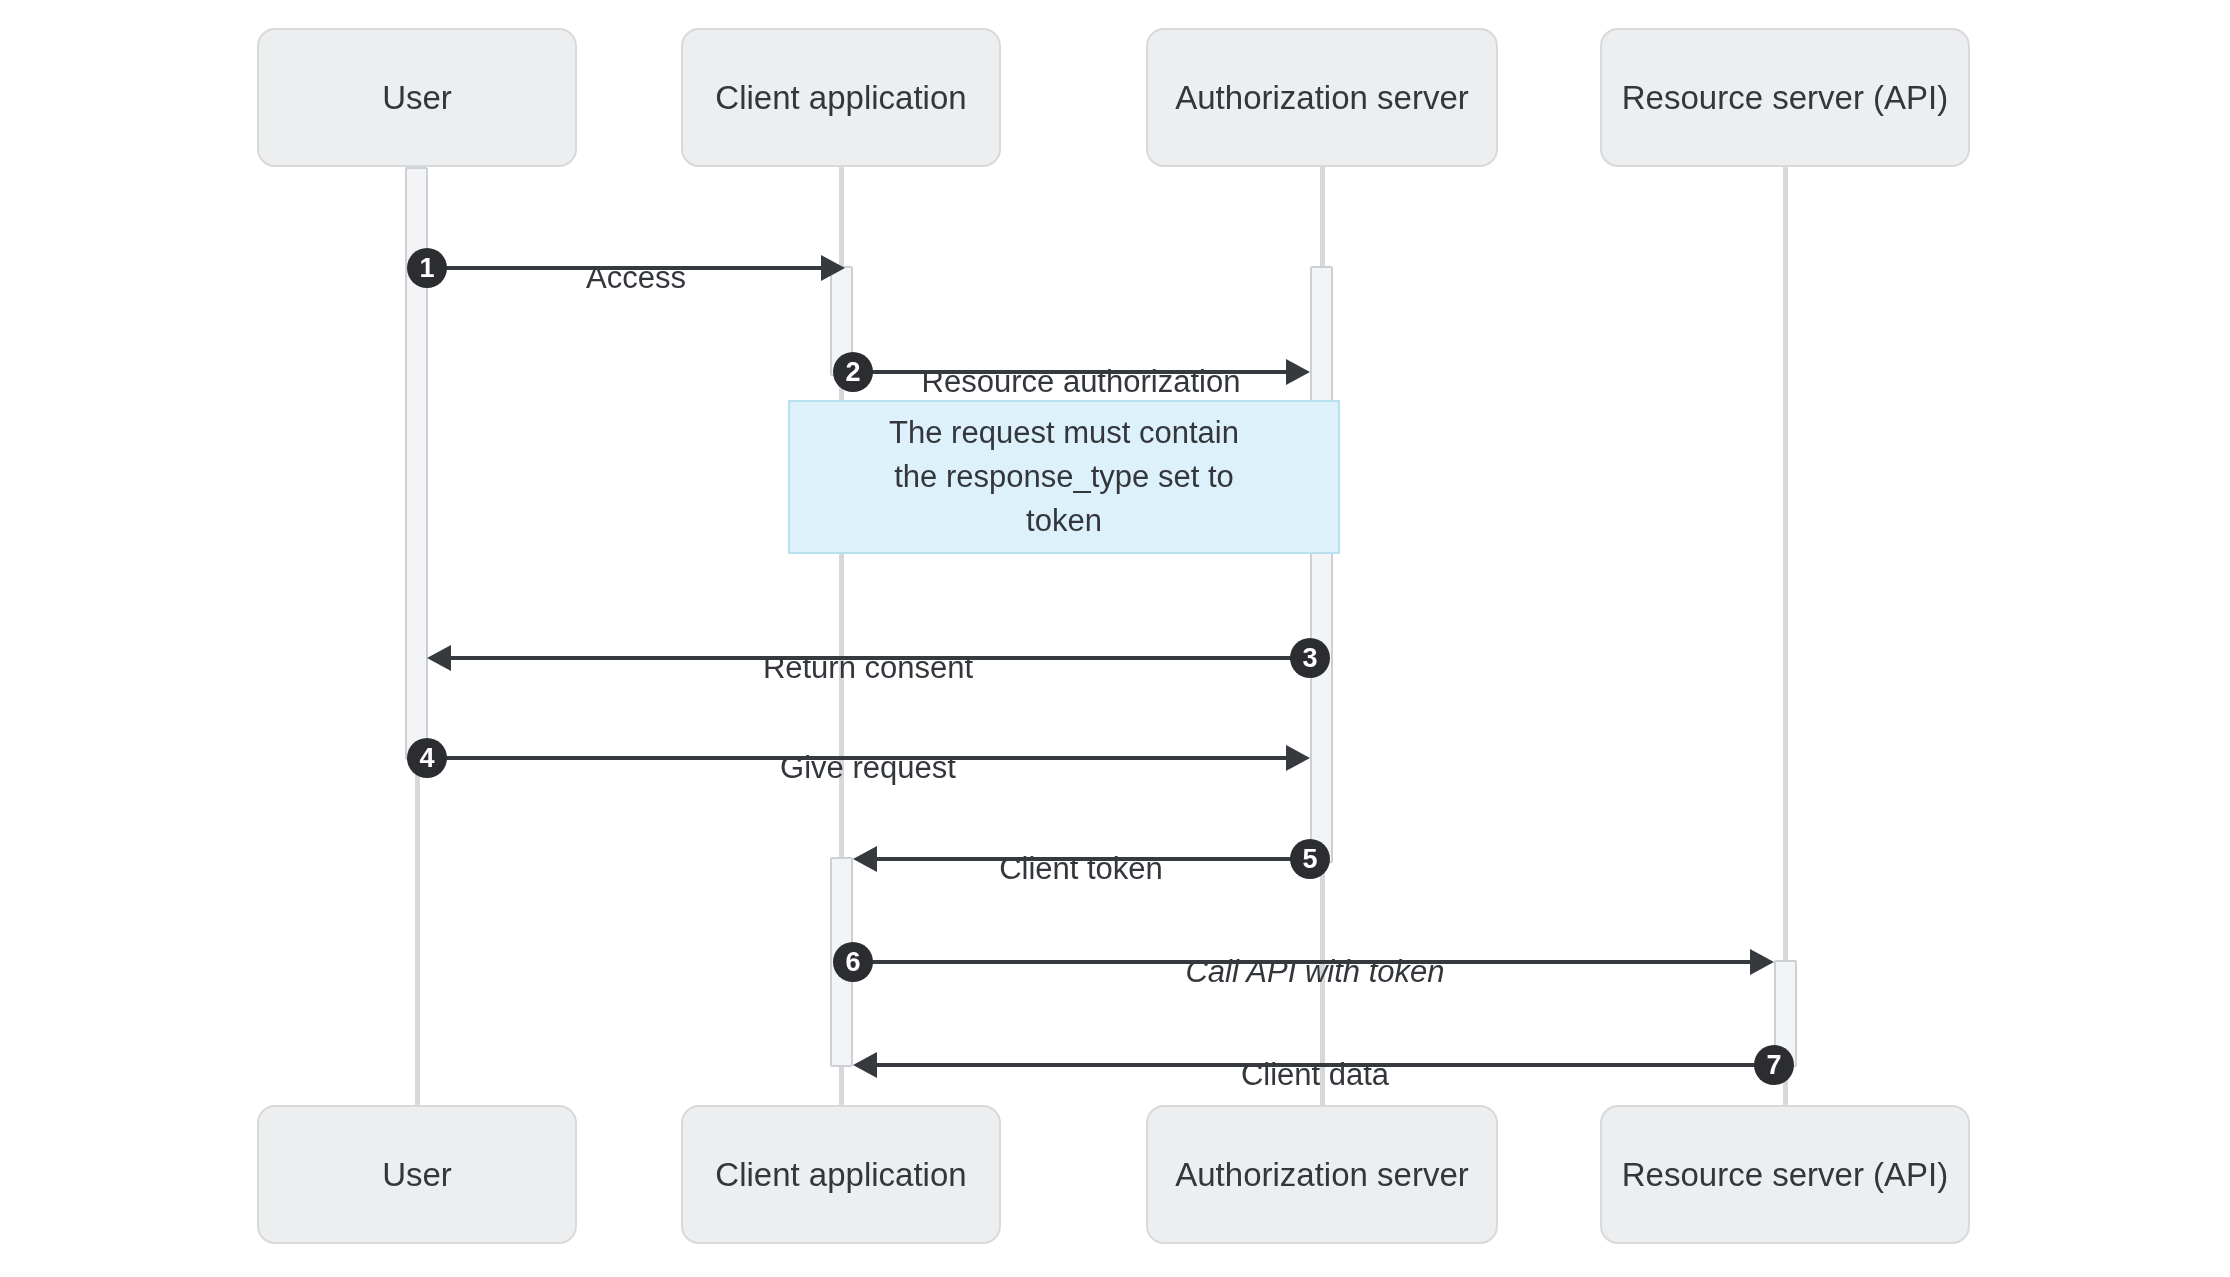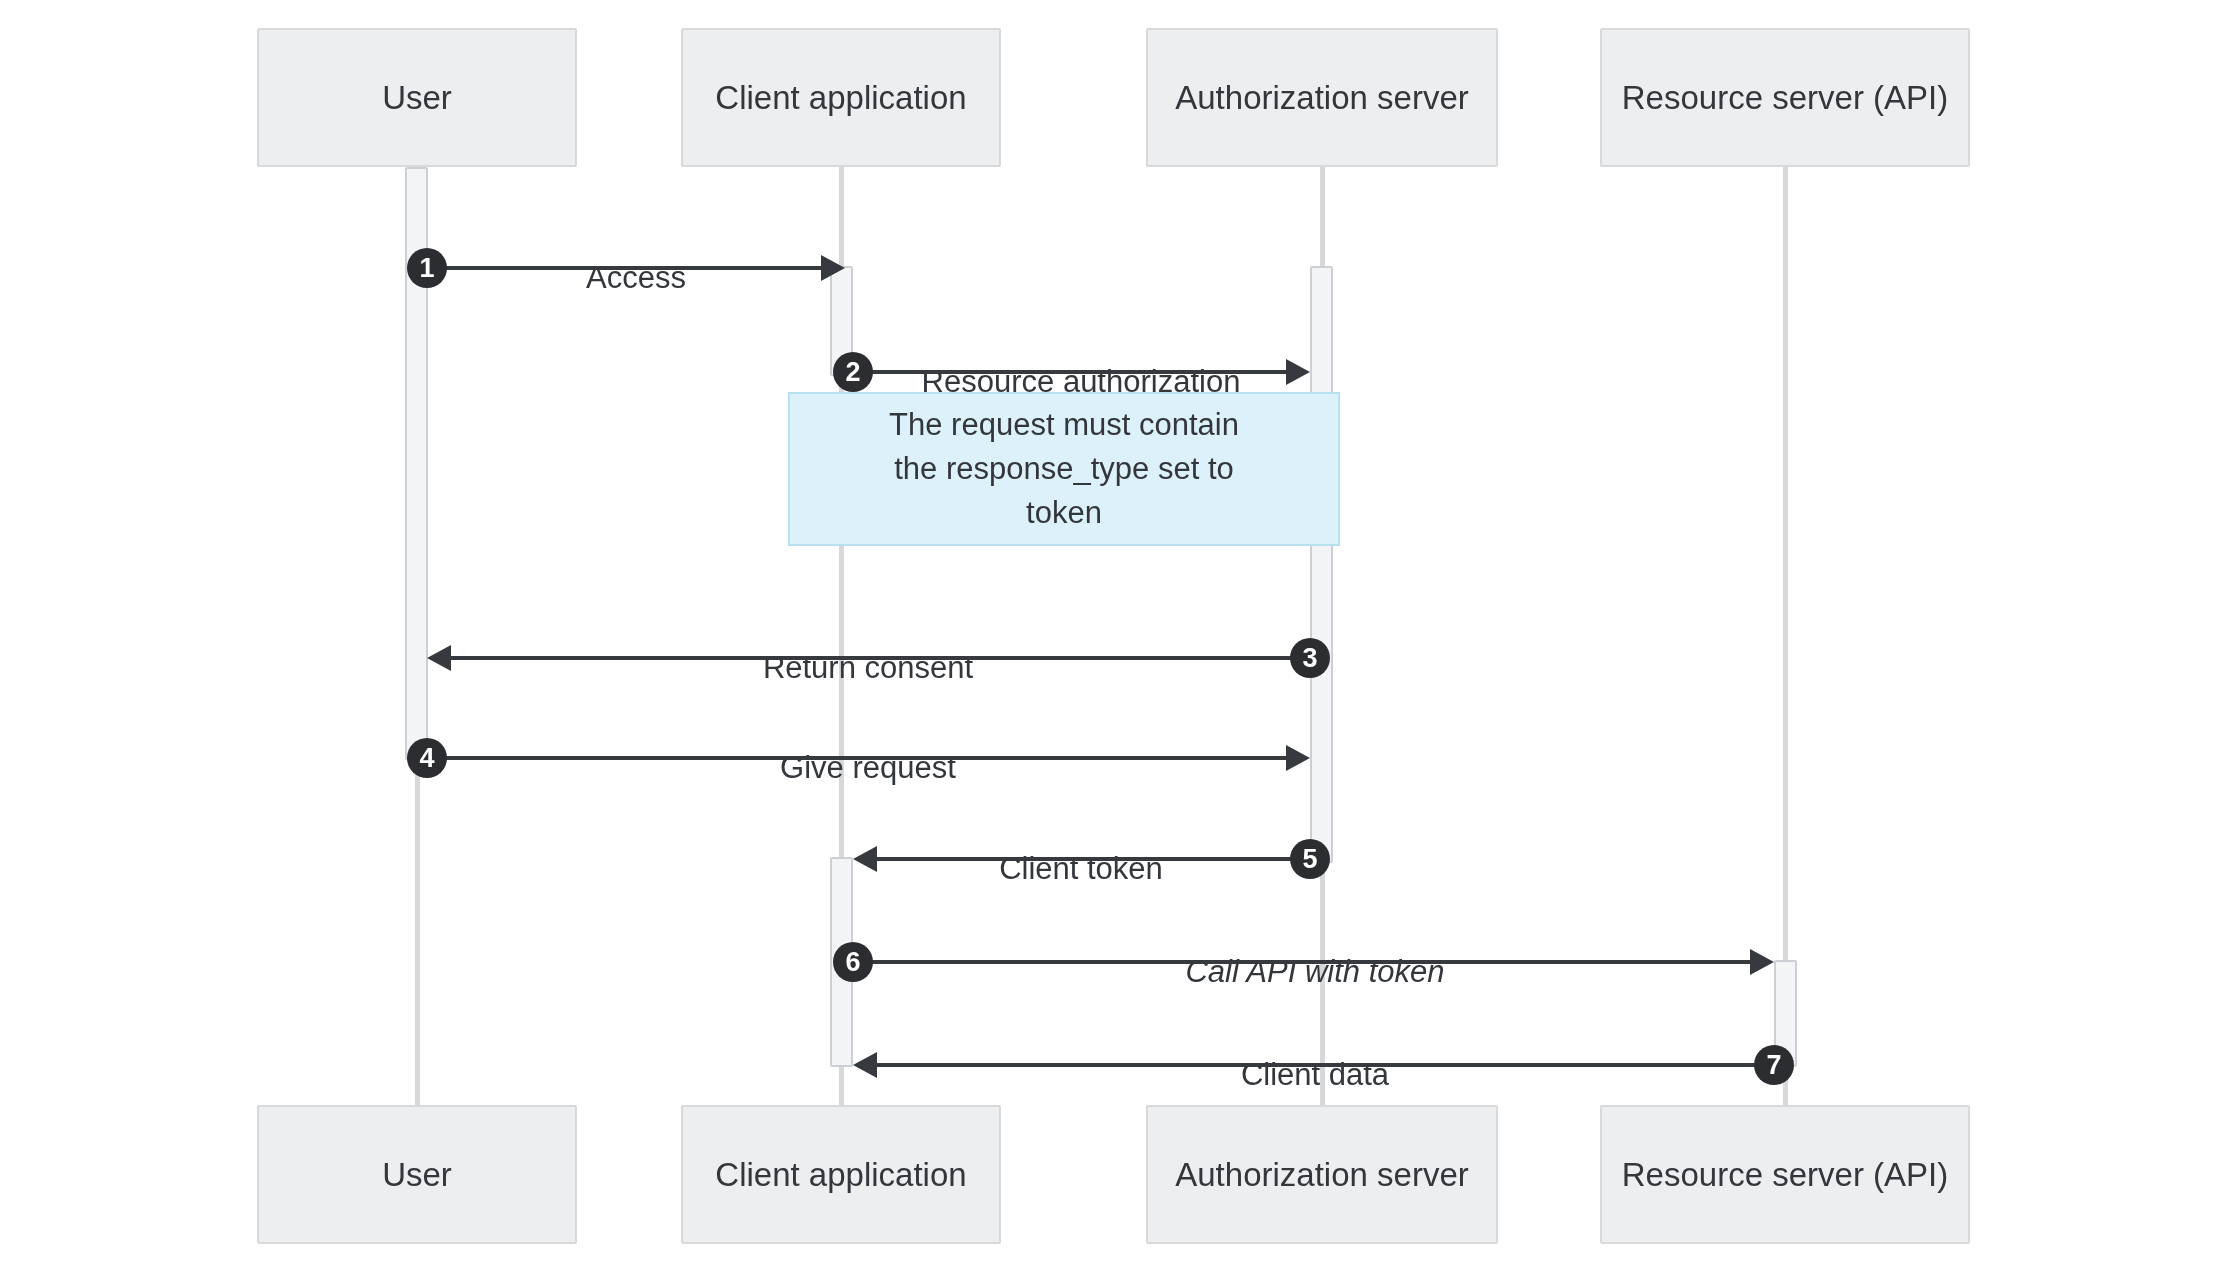--- a/index.html
+++ b/index.html
@@ -14,28 +14,28 @@
     position:absolute;width:5px;top:167px;height:938px;
     background:#d6d8da;z-index:1;
   }
   .activation{
     position:absolute;width:23px;box-sizing:border-box;
     background:#f3f4f6;border:2px solid #ccd0d5;border-radius:2px;
     z-index:2;
   }
   .actor-box{
     position:absolute;height:139px;box-sizing:border-box;
-    background:#eceef0;border:2px solid #d7d9db;border-radius:2px;
+    background:#eceef0;border:2px solid #d7d9db;border-radius:18px;
     display:flex;align-items:center;justify-content:center;
     font-size:33px;color:#33373c;z-index:4;
   }
   .note{
     position:absolute;box-sizing:border-box;
     background:#ddf1fb;border:2px solid #b8e0ee;
-    z-index:3;display:flex;align-items:center;justify-content:center;
+    z-index:3;display:flex;align-items:center;justify-content:center;margin-top:8px;
   }
   .note-text{
     white-space:pre-line;text-align:center;
     font-size:31px;line-height:44px;color:#33373c;
   }
   .msg-line{
     position:absolute;height:4px;background:#36393d;z-index:4;
   }
   .arrowhead{
     position:absolute;width:0;height:0;z-index:4;

